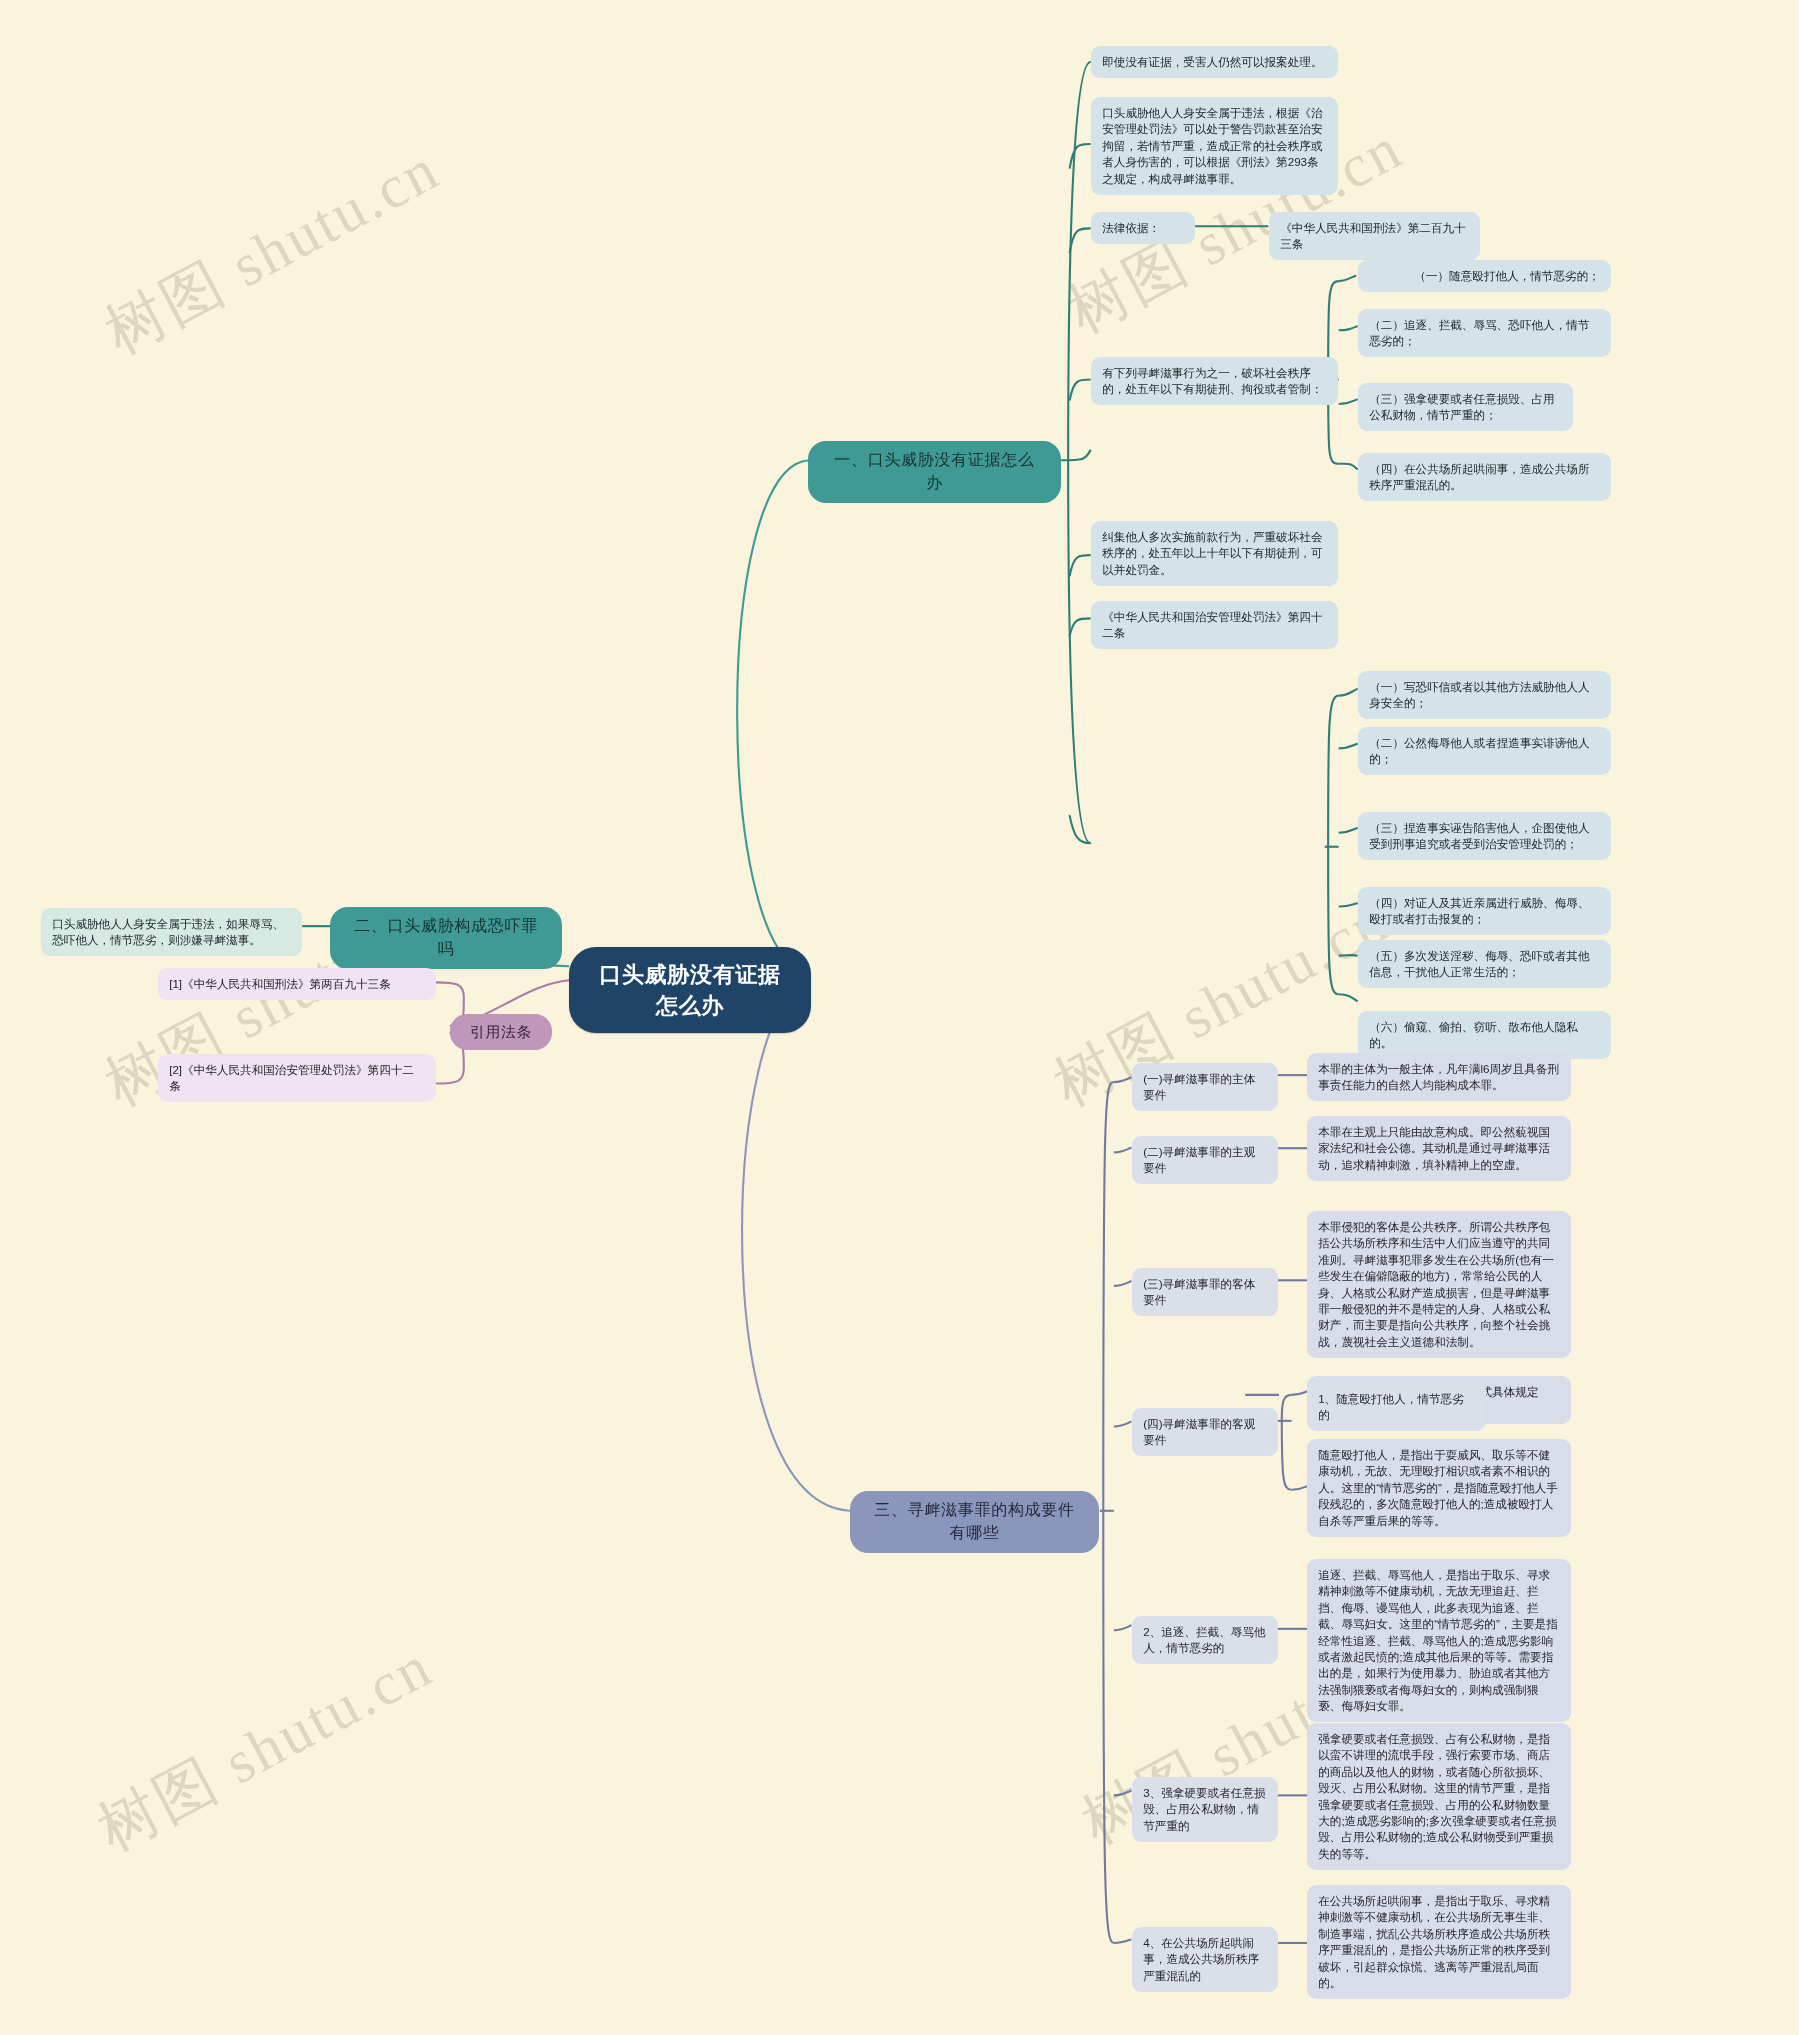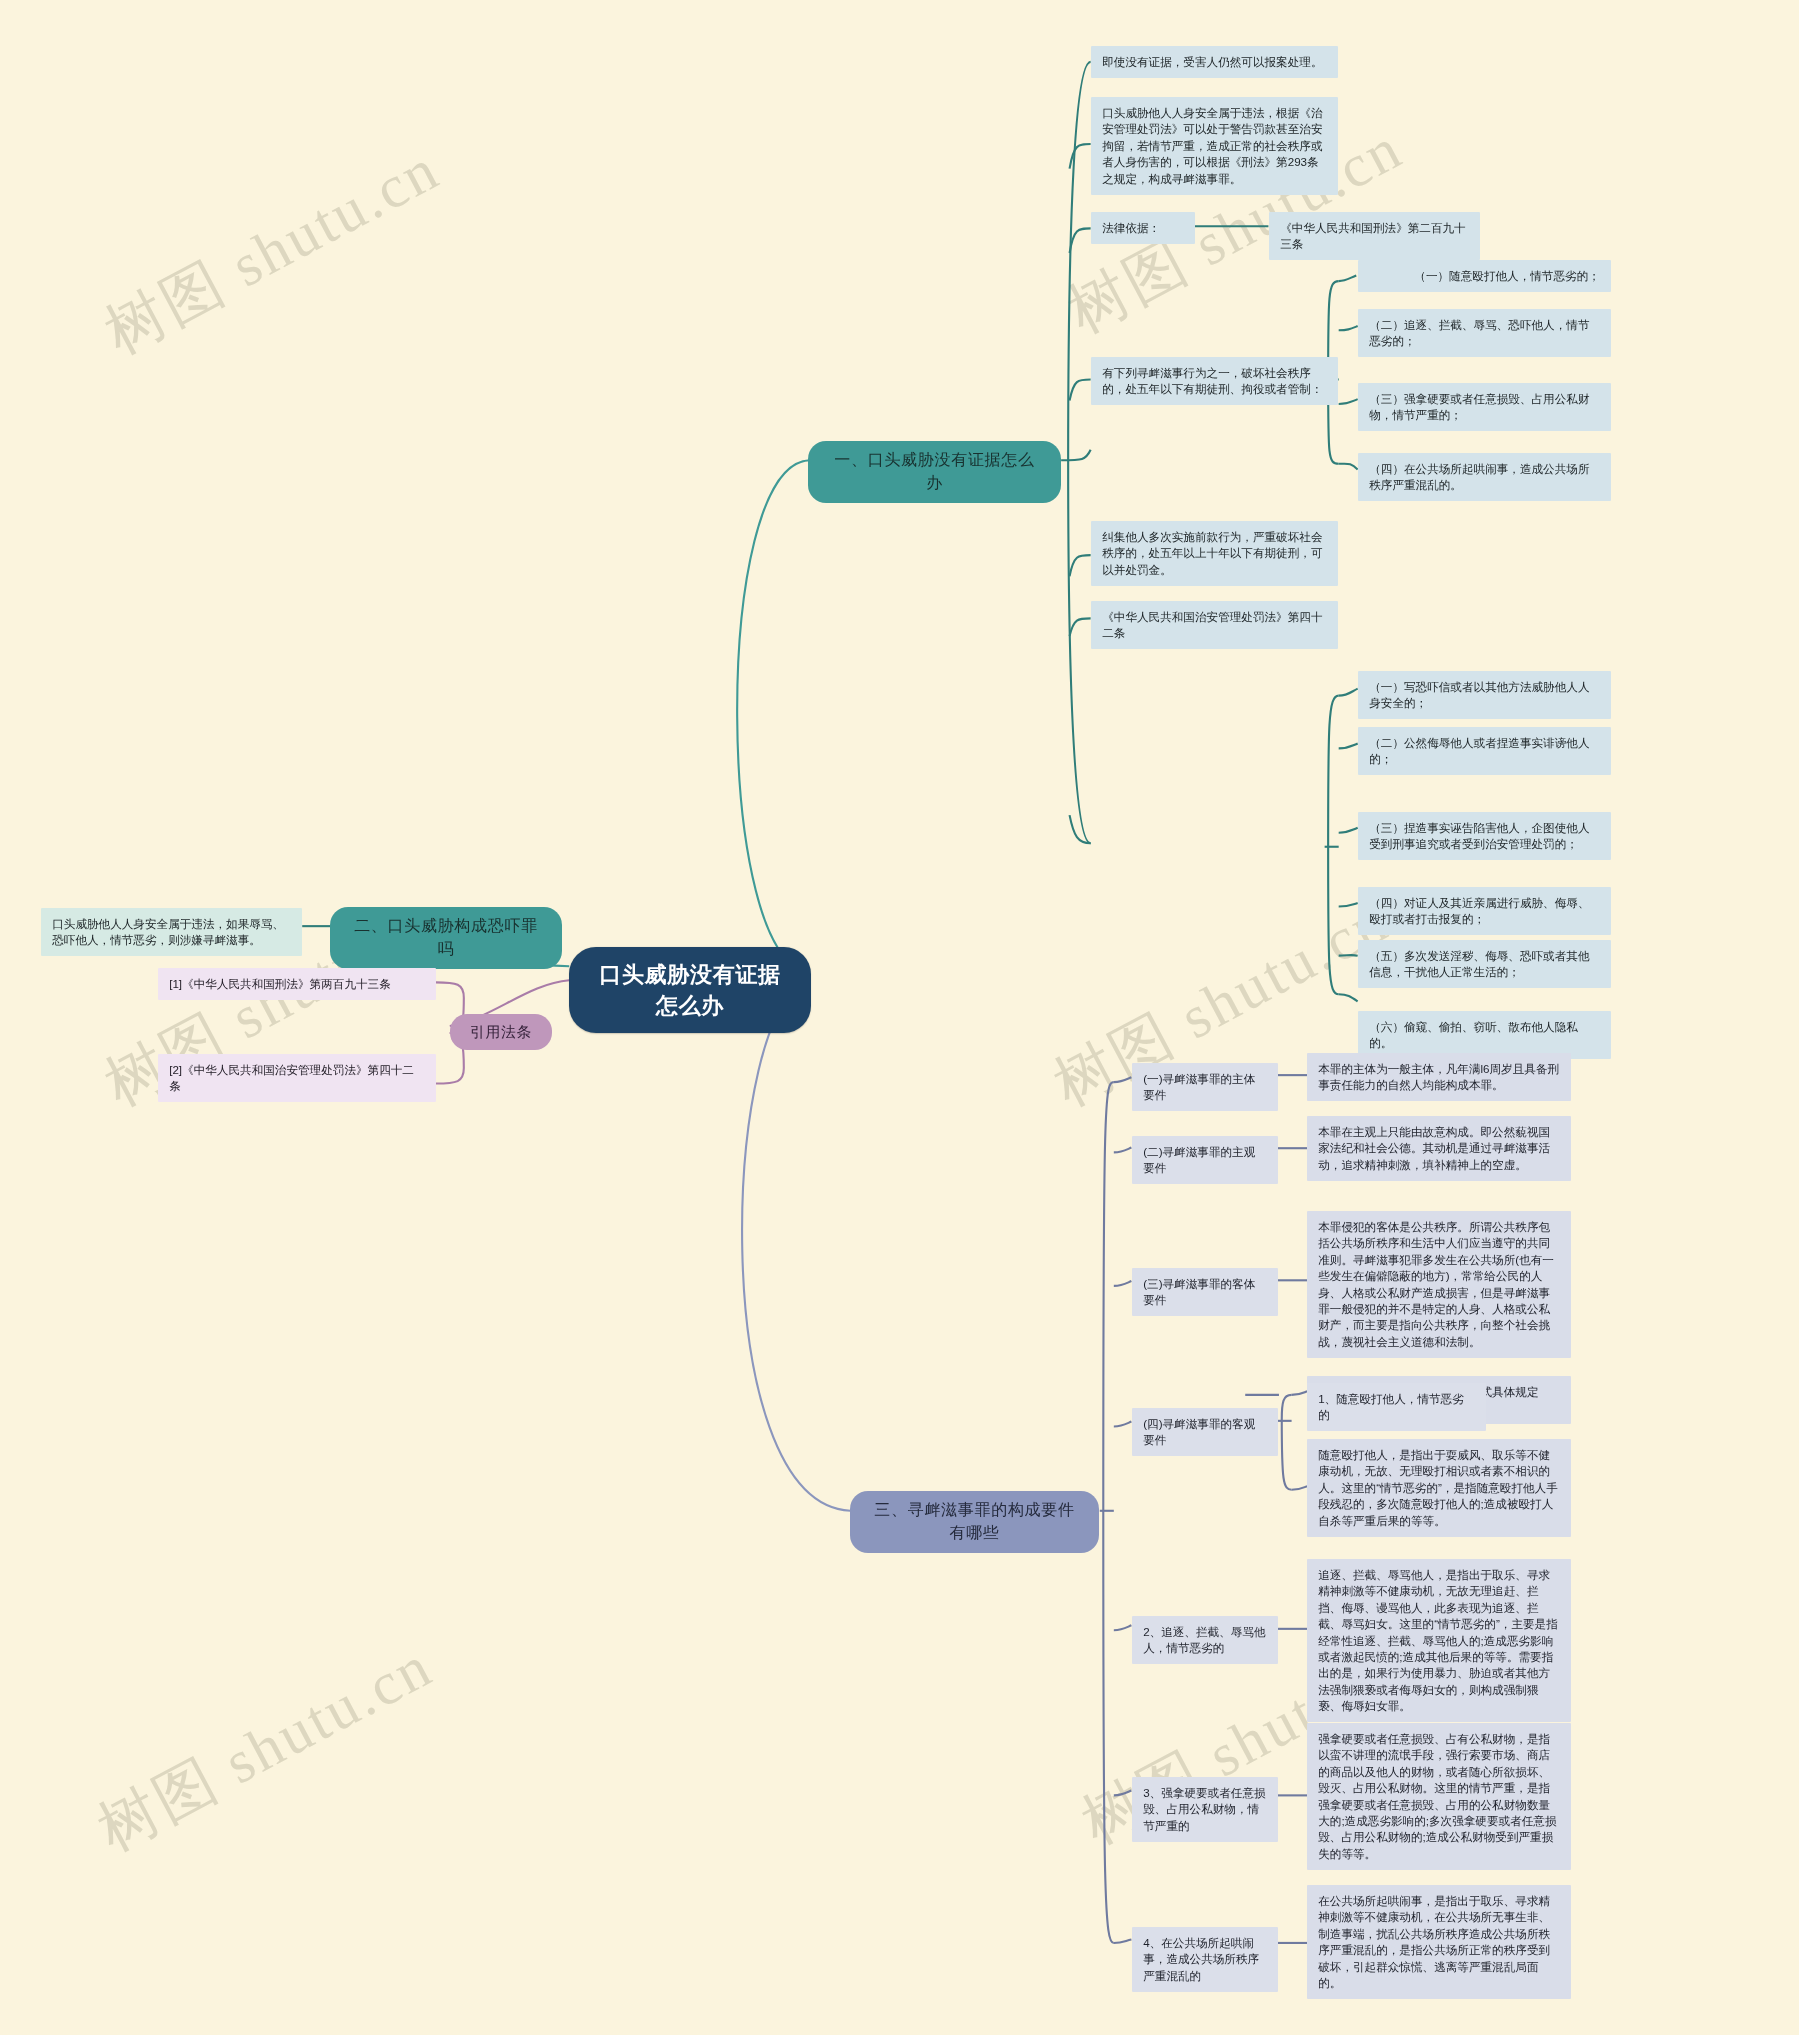--- a/index.html
+++ b/index.html
@@ -32,21 +32,21 @@
     font-size: 60px;
     letter-spacing: 2.8px;
     transform: rotate(-28deg);
     transform-origin: left top;
     white-space: nowrap;
     user-select: none;
     opacity: .85;
   }
   .node {
     position: absolute;
-    border-radius: 1px;
+    border-radius: 9px;
     line-height: 1.42;
     word-break: break-word;
     white-space: pre-wrap;
   }
   
   .n-root {
     background: #1f4467;
     color: #ffffff;
     font-size: 22px;
     font-weight: 600;
@@ -221,21 +221,21 @@
 
   <div class="node n-leaf-blue" style="left:1091px; top:357px; width:247px;">有下列寻衅滋事行为之一，破坏社会秩序的，处五年以下有期徒刑、拘役或者管制：</div>
 
   <div class="node n-leaf-blue" style="left:1091px; top:521px; width:247px;">纠集他人多次实施前款行为，严重破坏社会秩序的，处五年以上十年以下有期徒刑，可以并处罚金。</div>
 
   <div class="node n-leaf-blue" style="left:1091px; top:601px; width:247px;">《中华人民共和国治安管理处罚法》第四十二条</div>
 
 
   <div class="node n-leaf-blue" style="left:1358px; top:260px; width:253px;text-align:right;">（一）随意殴打他人，情节恶劣的；</div>
   <div class="node n-leaf-blue" style="left:1358px; top:309px; width:253px;">（二）追逐、拦截、辱骂、恐吓他人，情节恶劣的；</div>
-  <div class="node n-leaf-blue" style="left:1358px; top:383px; width:253px;">（三）强拿硬要或者任意损毁、占用公私财物，情节严重的；</div>
+  <div class="node n-leaf-blue" style="left:1358px; top:383px; width:215px;">（三）强拿硬要或者任意损毁、占用公私财物，情节严重的；</div>
   <div class="node n-leaf-blue" style="left:1358px; top:453px; width:253px;">（四）在公共场所起哄闹事，造成公共场所秩序严重混乱的。</div>
 
   <div class="node n-leaf-blue" style="left:1358px; top:671px; width:253px;">（一）写恐吓信或者以其他方法威胁他人人身安全的；</div>
   <div class="node n-leaf-blue" style="left:1358px; top:727px; width:253px;">（二）公然侮辱他人或者捏造事实诽谤他人的；</div>
   <div class="node n-leaf-blue" style="left:1358px; top:812px; width:253px;">（三）捏造事实诬告陷害他人，企图使他人受到刑事追究或者受到治安管理处罚的；</div>
   <div class="node n-leaf-blue" style="left:1358px; top:887px; width:253px;">（四）对证人及其近亲属进行威胁、侮辱、殴打或者打击报复的；</div>
   <div class="node n-leaf-blue" style="left:1358px; top:940px; width:253px;">（五）多次发送淫秽、侮辱、恐吓或者其他信息，干扰他人正常生活的；</div>
   <div class="node n-leaf-blue" style="left:1358px; top:1011px; width:253px;">（六）偷窥、偷拍、窃听、散布他人隐私的。</div>
 
   <div class="node n-leaf-mint" style="left:41px; top:908px; width:261px;">口头威胁他人人身安全属于违法，如果辱骂、恐吓他人，情节恶劣，则涉嫌寻衅滋事。</div>

